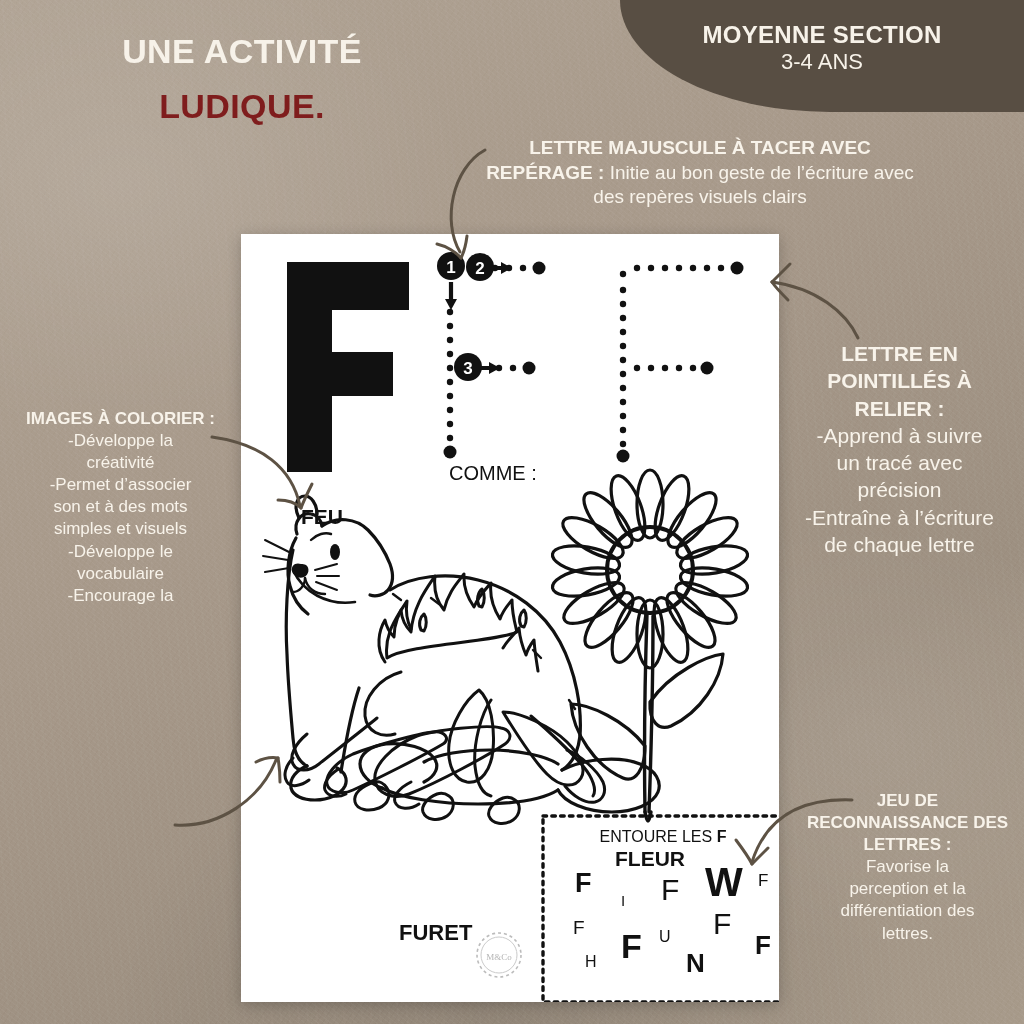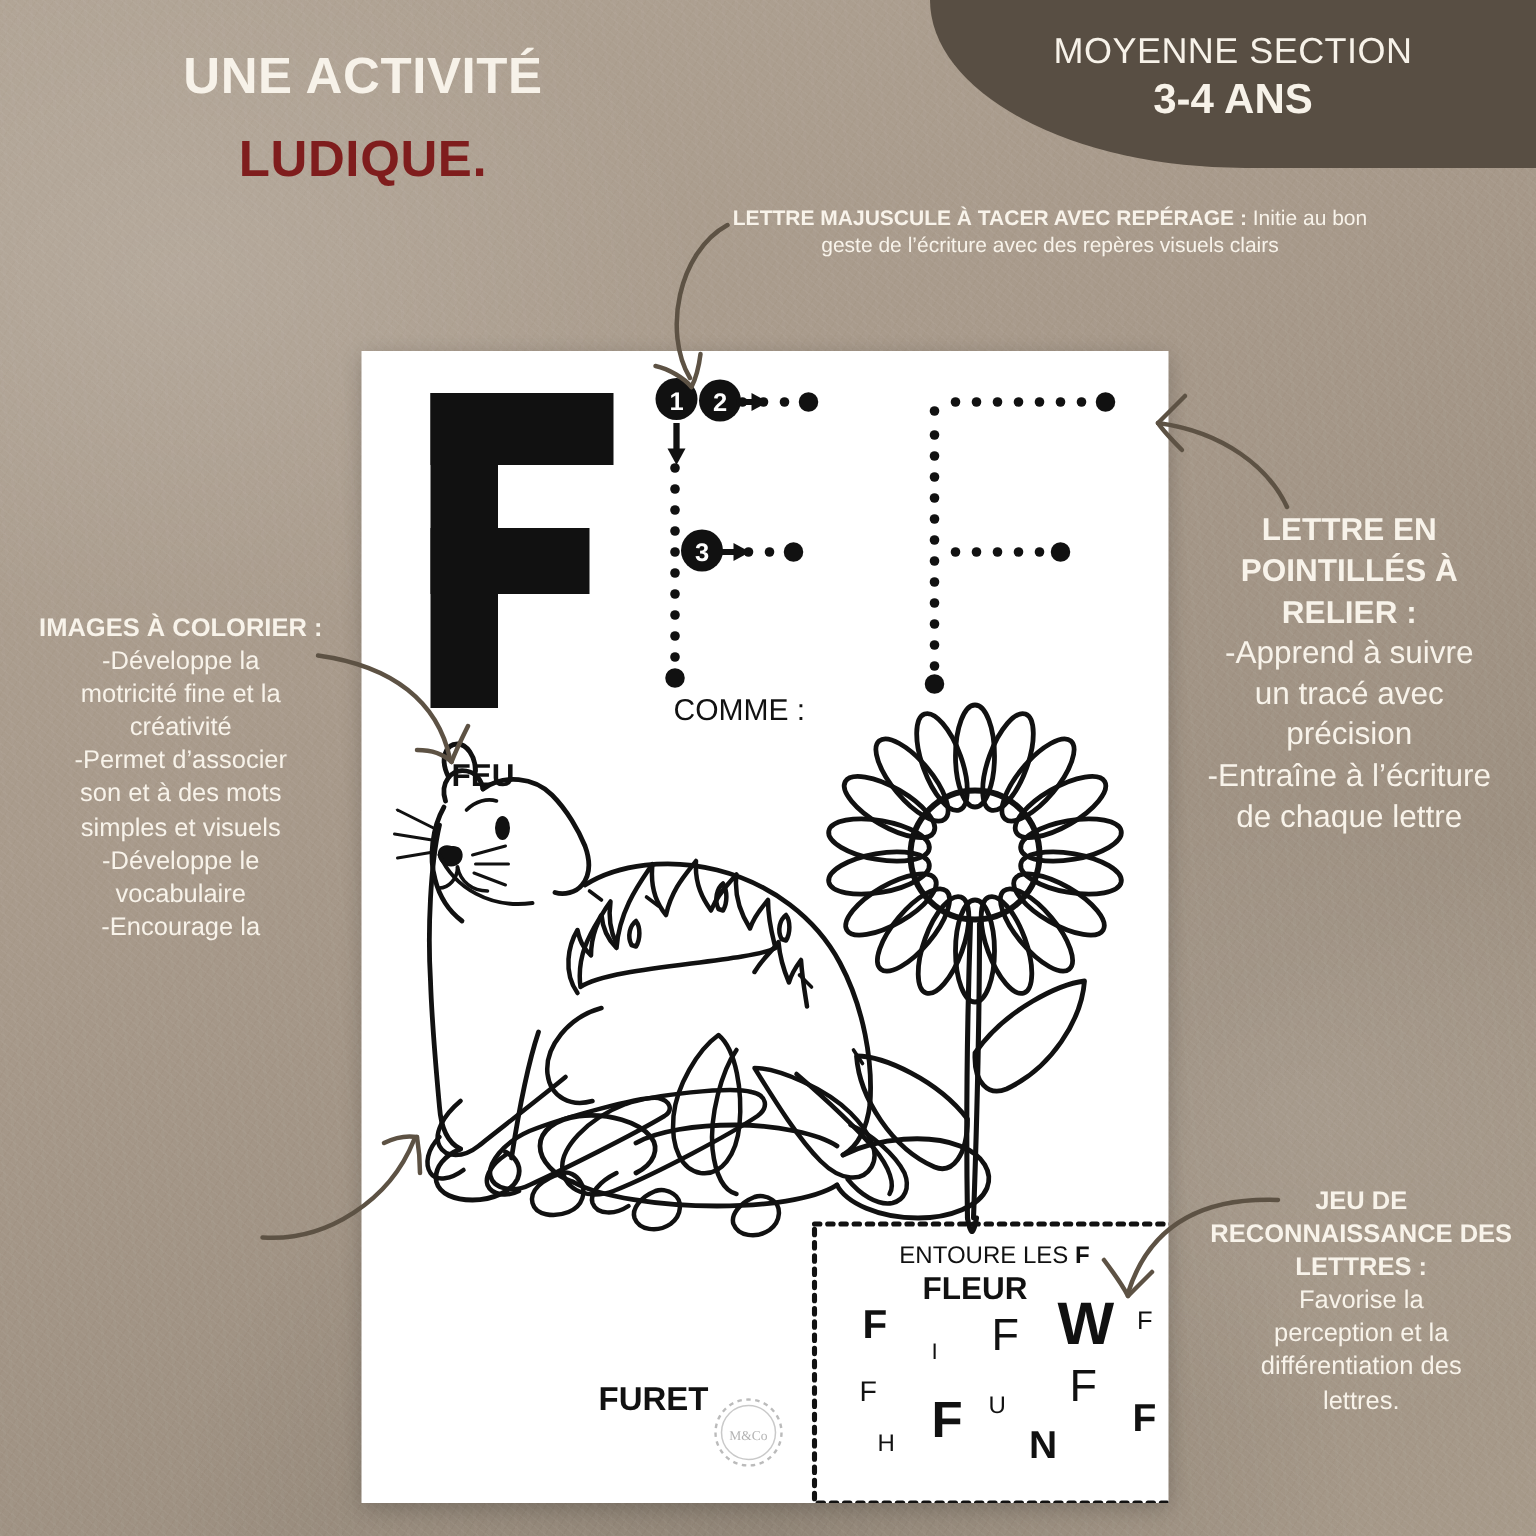--- a/index.html
+++ b/index.html
@@ -34,26 +34,26 @@
   .h-dark{color:#7f1d1d;display:block;}
   
   #badge{
     position:absolute;right:0;top:0;width:404px;height:112px;
     background:#584e43;
     border-bottom-left-radius:210px 112px;
     border-bottom-right-radius:0;
     color:#f7f2e9;text-align:center;
     padding-top:22px;box-sizing:border-box;
   }
-  #badge .b1{font-size:24px;font-weight:normal;letter-spacing:.3px;line-height:1.12;}
-  #badge .b2{font-size:28px;font-weight:bold;line-height:1.18;}
+  #badge .b1{font-size:24px;font-weight:bold;letter-spacing:.3px;line-height:1.12;}
+  #badge .b2{font-size:22px;font-weight:normal;line-height:1.18;}
   
   .anno{position:absolute;color:#f8f3ea;text-align:center;line-height:1.30;}
   .anno b{font-weight:bold;}
-  #anno-top{left:480px;top:136px;width:440px;font-size:14px;}
+  #anno-top{left:480px;top:136px;width:440px;font-size:19px;}
   #anno-right{left:792px;top:340px;width:215px;font-size:21px;}
   #anno-left{left:18px;top:408px;width:205px;font-size:17px;}
   #anno-br{left:795px;top:790px;width:225px;font-size:17px;}
   
   #page{
     position:absolute;left:241px;top:234px;width:538px;height:768px;
     background:#ffffff;
     box-shadow:0 3px 14px rgba(0,0,0,.22);
   }
   #page svg{display:block;}
@@ -85,21 +85,20 @@
   <div>-Apprend à suivre</div>
   <div>un tracé avec</div>
   <div>précision</div>
   <div>-Entraîne à l’écriture</div>
   <div>de chaque lettre</div>
 </div>
 
 <div class="anno" id="anno-left">
   <b>IMAGES À COLORIER :</b>
   <div>-Développe la</div>
-  <div>motricité fine et la</div>
   <div>créativité</div>
   <div>-Permet d’associer</div>
   <div>son et à des mots</div>
   <div>simples et visuels</div>
   <div>-Développe le</div>
   <div>vocabulaire</div>
   <div>-Encourage la</div>
 </div>
 
 <div class="anno" id="anno-br">

